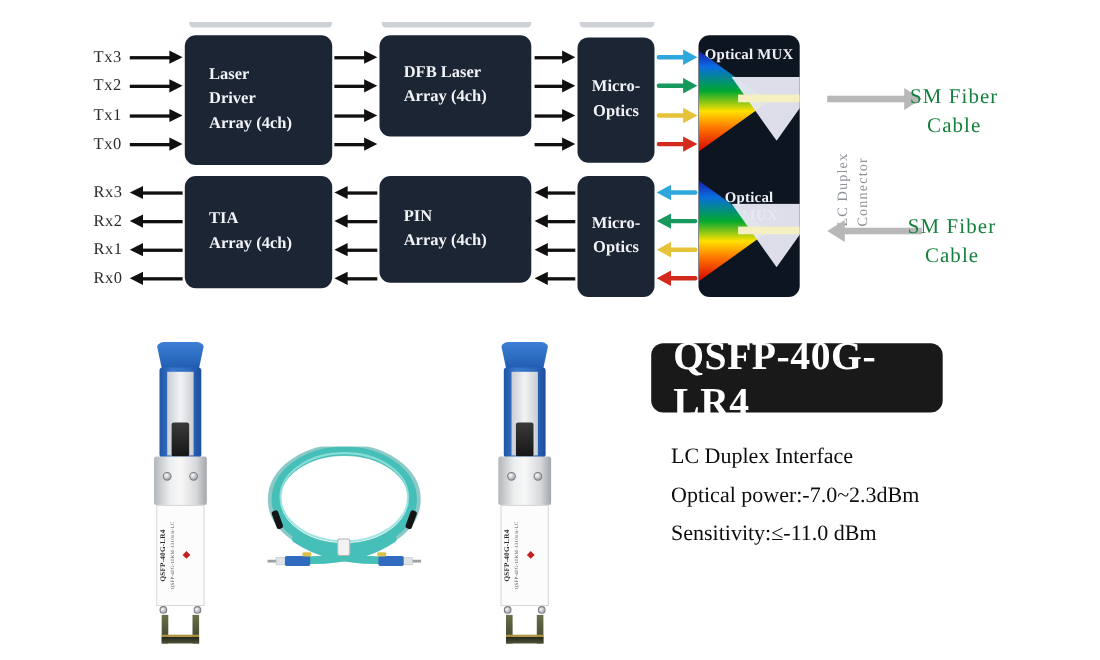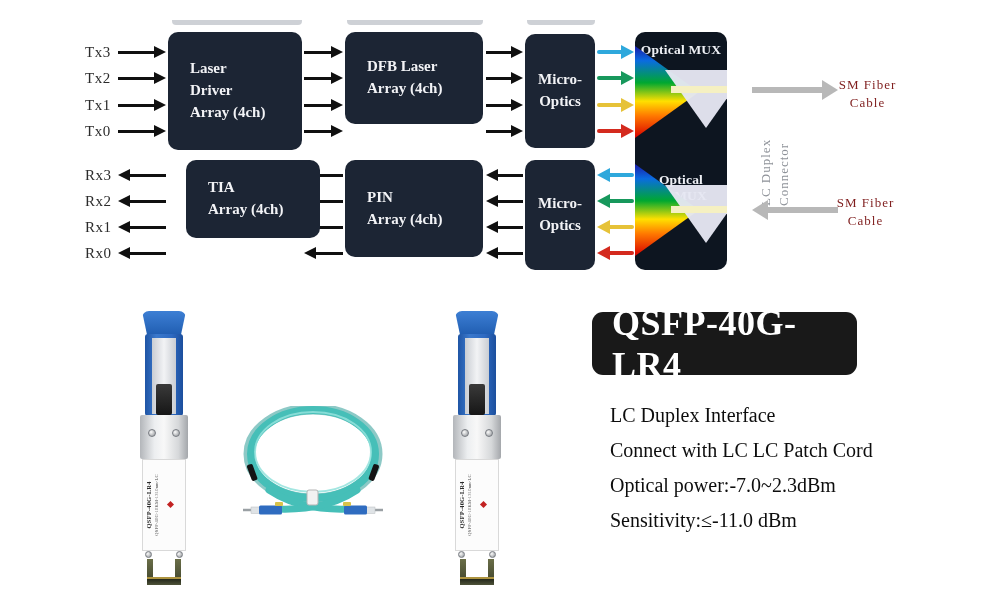--- a/index.html
+++ b/index.html
@@ -32,21 +32,21 @@
   .arw.c .hd{border-top-width:7px;border-bottom-width:7px;border-left-width:13px}
   .arw.c.l .sh{left:11px;right:0}
   .arw.c.l .hd{border-left:none;border-right-width:13px}
   .arw.g{height:20px}
   .arw.g .sh{top:7px;height:6px;right:14px;background:#b8b8b8}
   .arw.g .hd{border-top-width:10px;border-bottom-width:10px;border-left:16px solid #b8b8b8}
   .arw.g.l .sh{left:14px;right:0}
   .arw.g.l .hd{border-left:none;border-right:16px solid #b8b8b8}
 
   .chlabel{position:absolute;width:34px;text-align:left;font-size:15px;color:#2b2b2b;letter-spacing:.5px}
-  .fiberlbl{position:absolute;font-size:13px;line-height:1.35;color:#7f1d1d;text-align:center;letter-spacing:1px;width:95px}
+  .fiberlbl{position:absolute;font-size:19px;line-height:1.35;color:#15803d;text-align:center;letter-spacing:1px;width:95px}
   .vlabel{position:absolute;font-size:13px;line-height:1.35;color:#8d9198;letter-spacing:1px;
           transform:rotate(-90deg);transform-origin:0 0;width:112px;height:36px}
   .smudge{position:absolute;top:0;height:5px;background:#a6abb5;opacity:.55;border-radius:0 0 4px 4px}
 
   
   .badge{position:absolute;background:#191919;border-radius:11px;color:#fff;font-weight:bold;
          font-size:36px;display:flex;align-items:center;padding-left:20px;letter-spacing:.5px}
   .specs{position:absolute;font-size:20px;color:#0d0d0d;line-height:35px}
 
   
@@ -232,21 +232,21 @@
 Array (4ch)</div>
   </div>
   <div class="blk" style="left:345px;top:12px;width:138px;height:92px">
     <div class="txt pre">DFB Laser
 Array (4ch)</div>
   </div>
   <div class="blk center" style="left:525px;top:14px;width:70px;height:114px">
     <div class="txt pre">Micro-
 Optics</div>
   </div>
-  <div class="blk" style="left:186px;top:140px;width:134px;height:78px">
+  <div class="blk" style="left:168px;top:140px;width:134px;height:102px">
     <div class="txt pre">TIA
 Array (4ch)</div>
   </div>
   <div class="blk" style="left:345px;top:140px;width:138px;height:97px">
     <div class="txt pre">PIN
 Array (4ch)</div>
   </div>
   <div class="blk center" style="left:525px;top:140px;width:70px;height:110px">
     <div class="txt pre">Micro-
 Optics</div>
@@ -349,18 +349,17 @@
       <div class="bot"></div>
     </div>
   </div>
 
   <div class="badge" style="left:592px;top:292px;width:245px;height:63px">
     <span>QSFP-40G-LR4</span>
   </div>
 
   <div class="specs" style="left:610px;top:378px">
     <div>LC Duplex Interface</div>
-    <div>Connect with LC LC Patch Cord</div>
     <div>Optical power:-7.0~2.3dBm</div>
     <div>Sensitivity:≤-11.0 dBm</div>
   </div>
 
 </div>
 
 </body></html>

